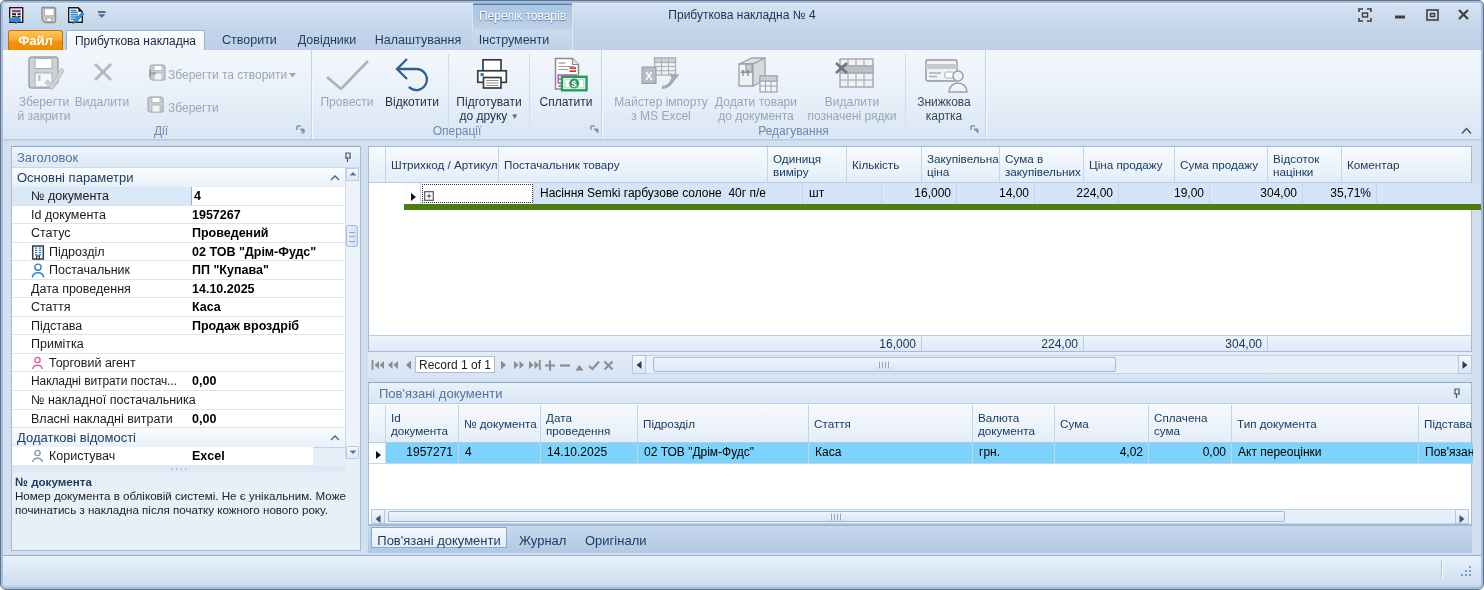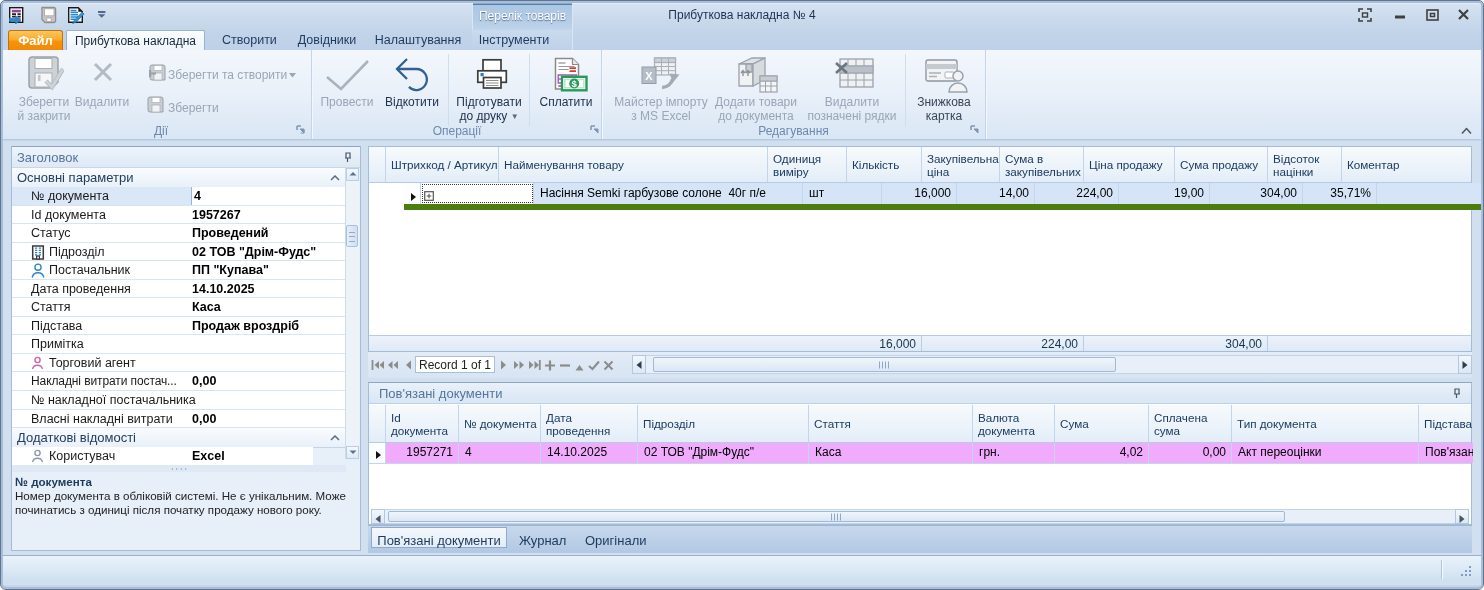--- a/index.html
+++ b/index.html
@@ -136,21 +136,21 @@
   
   #bpanel{position:absolute;left:365px;top:241px;width:1104px;height:143px;
     background:#fff;border:1px solid #a4bcd8;border-top-color:#8ea6c6;box-sizing:border-box;}
   #bp-caption{position:absolute;left:0;top:0;width:1102px;height:21px;
     background:linear-gradient(#e9f1f9,#d9e6f4);border-bottom:1px solid #bed1e7;
     box-sizing:border-box;color:#54759c;font-size:13px;padding:3px 0 0 10px;}
   #bg-header{position:absolute;left:0;top:22px;width:1102px;height:37px;
     background:linear-gradient(#f7fafd,#e3edf8);border-bottom:1px solid #b6cce4;}
   #bg-row{position:absolute;left:0;top:60px;width:1102px;height:20px;
     background:#d5e5f7;border-bottom:1px solid #c3d6ea;}
-  #bg-row .td{background:#f0abfc;padding-top:2px;}
+  #bg-row .td{background:#7dd3fc;padding-top:2px;}
   #bg-row .td:first-child{background:#fbfdfe;}
   
   #btabs{position:absolute;left:365px;top:384px;width:1104px;height:28px;
     background:linear-gradient(#c6d8ec,#b2c8e3);border-top:1px solid #9db6d4;
     box-sizing:border-box;}
   #btab-active{position:absolute;left:3px;top:1px;width:136px;height:26px;
     background:linear-gradient(#f4f8fc,#e2ecf7);border:1px solid #8ea9c9;
     box-sizing:border-box;color:#1c3a5c;font-size:13px;text-align:center;padding-top:5px;height:21px;}
   .btab{position:absolute;top:7px;color:#1c3a5c;font-size:13px;}
   
@@ -465,21 +465,21 @@
         </span>
         <span class="lbl">Користувач</span>
         <span class="val">Excel</span>
       </div>
     <div id="lp-grip">
         <span></span>
       </div>
     <div id="lp-desc">
       <b style="color:#1c3a5c;">№ документа</b><br>
       <span style="white-space:nowrap;">Номер документа в обліковій системі. Не є унікальним. Може</span><br>
-      <span style="white-space:nowrap;">починатись з одиниці після початку продажу нового року.</span>
+      <span style="white-space:nowrap;">починатись з накладна після початку кожного нового року.</span>
     </div>
 
     <div id="lp-scroll">
       <div class="sbtn" style="top:0;">
           <svg width="10" height="10" viewBox="0 0 10 10">
             <path d="M1.5 6.5 L5 3 L8.5 6.5 z" fill="#56749a"></path>
           </svg>
         </div>
       <div class="sbtn" style="bottom:0;">
           <svg width="10" height="10" viewBox="0 0 10 10">
@@ -492,21 +492,21 @@
     </div>
   </div>
 
   <div id="tgrid">
     <div id="tg-header">
       <div class="th" style="left:0;width:17px;"></div>
       <div class="th" style="left:17px;width:113px;">
           <span>Штрихкод / Артикул</span>
         </div>
       <div class="th" style="left:130px;width:269px;">
-          <span>Найменування товару</span>
+          <span>Постачальник товару</span>
         </div>
       <div class="th" style="left:399px;width:79px;">
           <span>Одиниця<br>виміру</span>
         </div>
       <div class="th" style="left:478px;width:75px;">
           <span>Кількість</span>
         </div>
       <div class="th" style="left:553px;width:78px;">
           <span>Закупівельна<br>ціна</span>
         </div>

